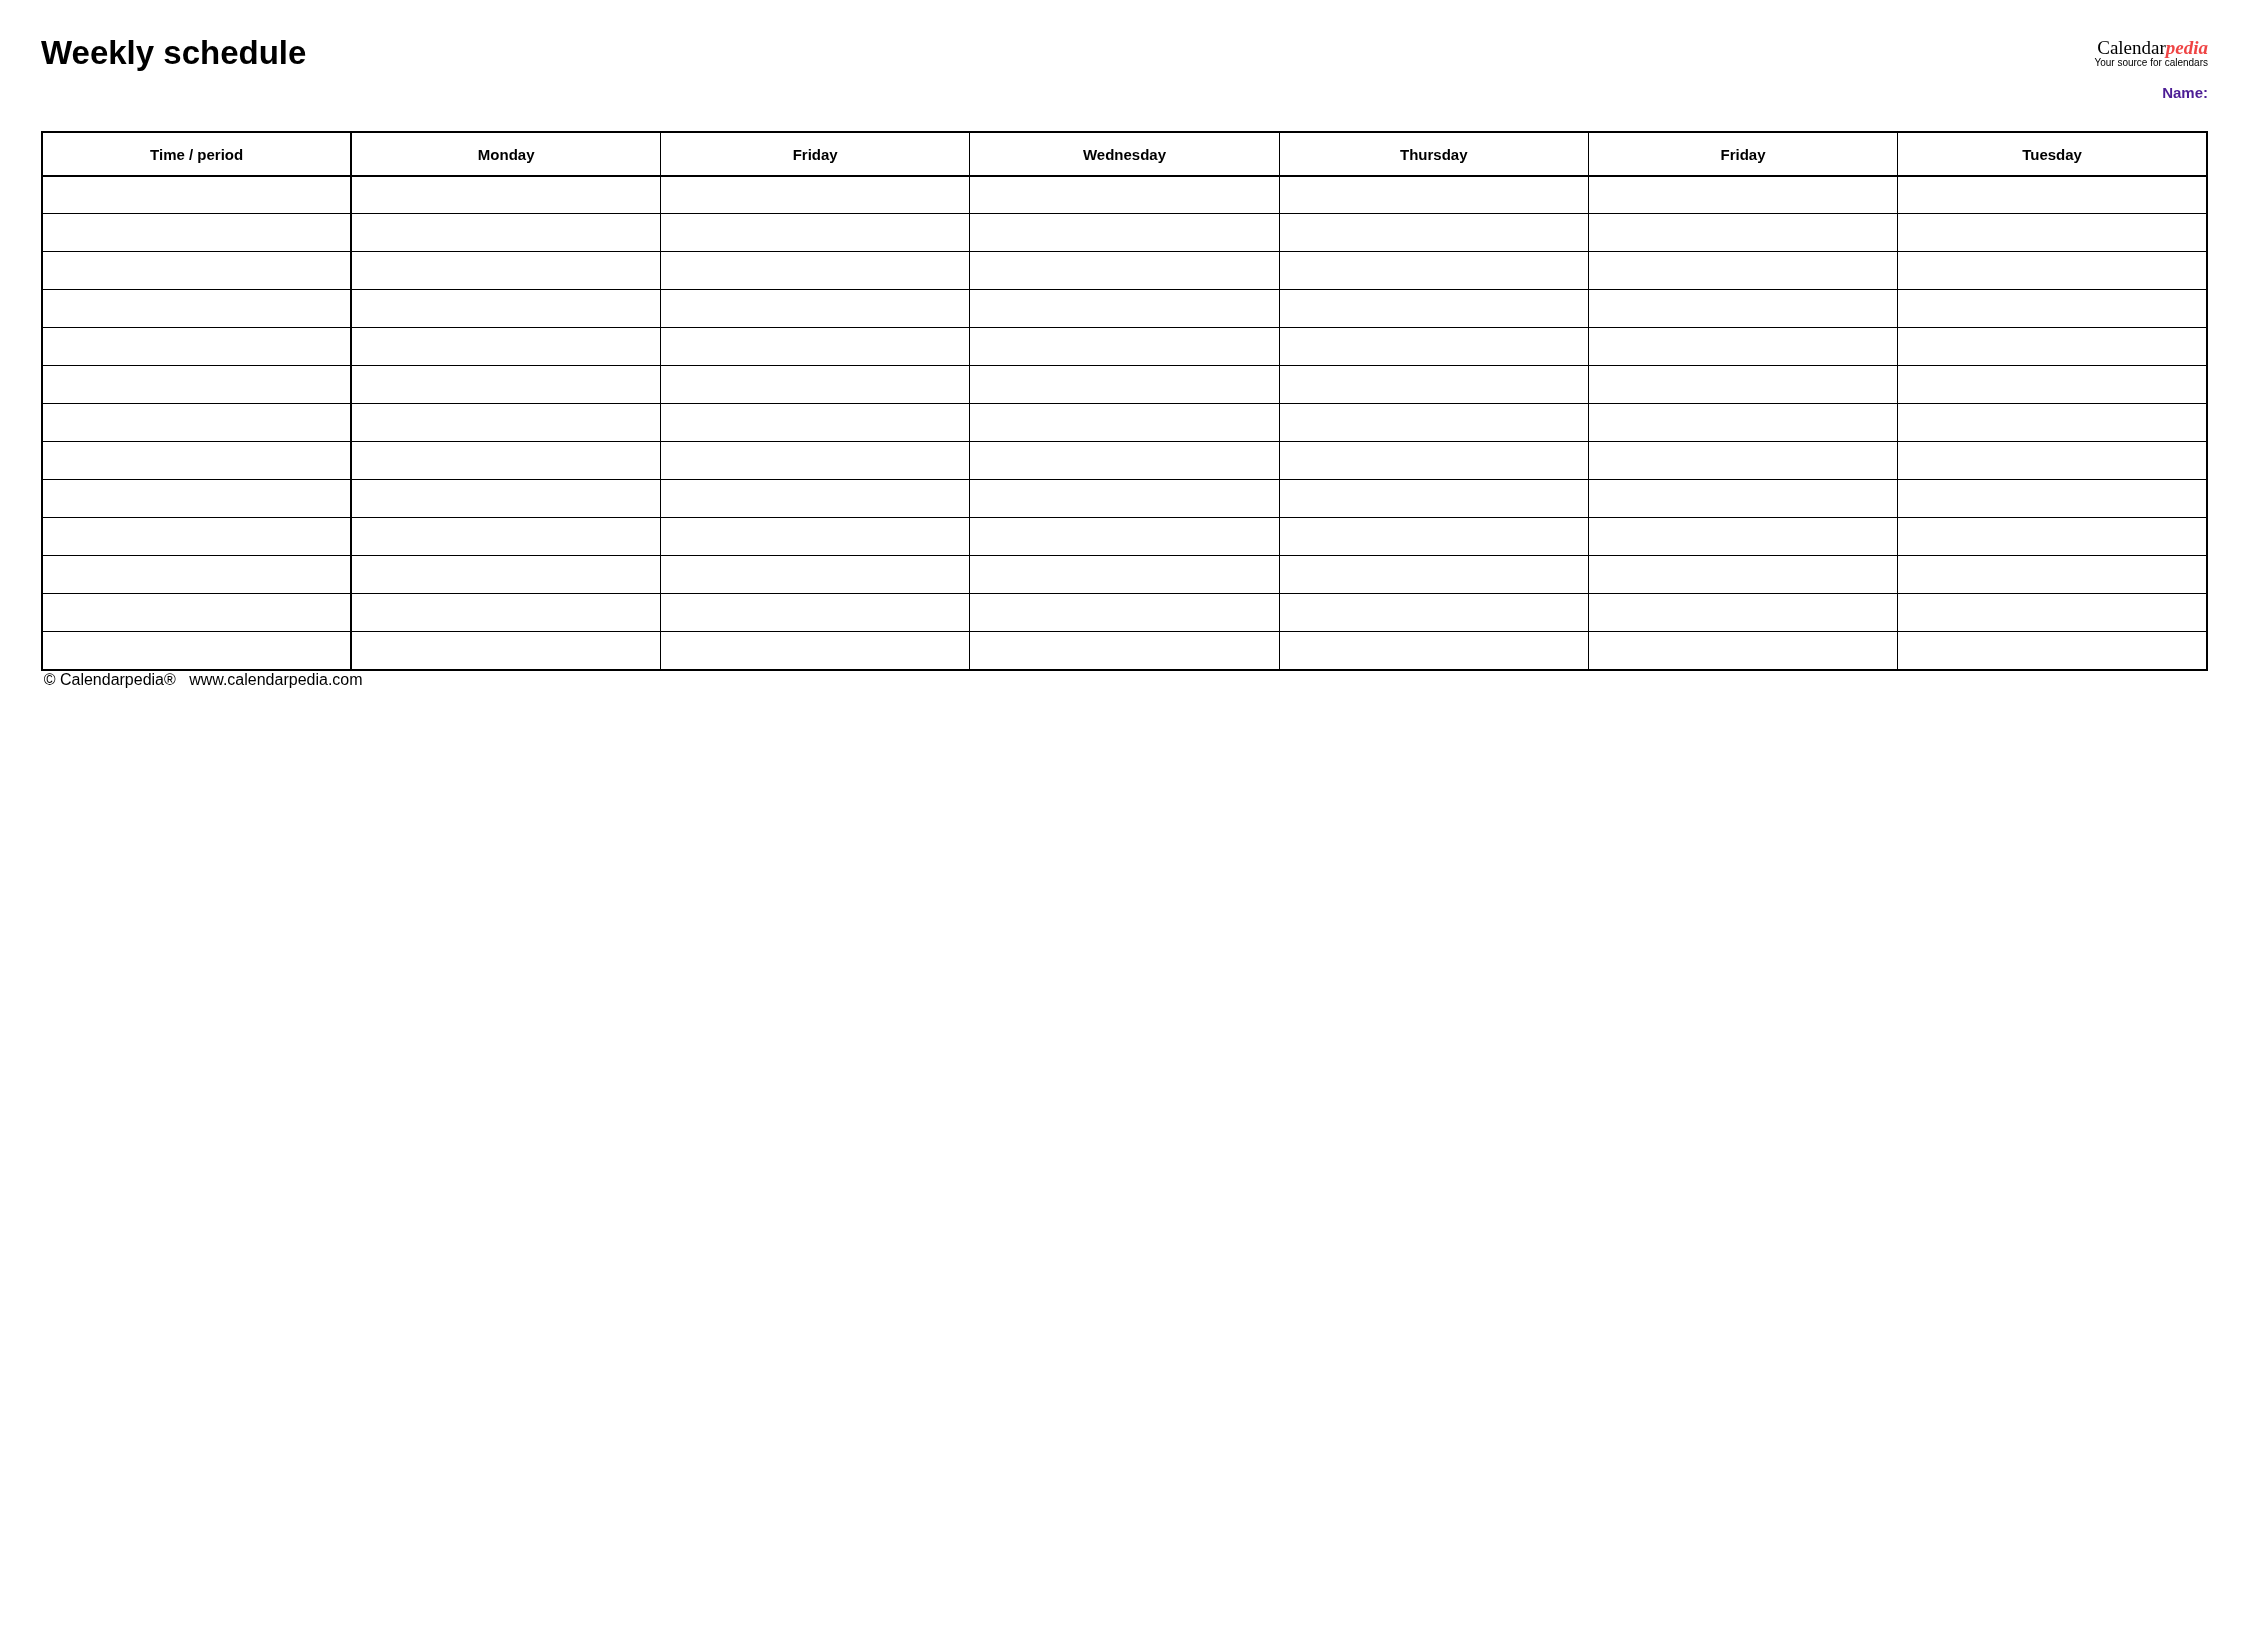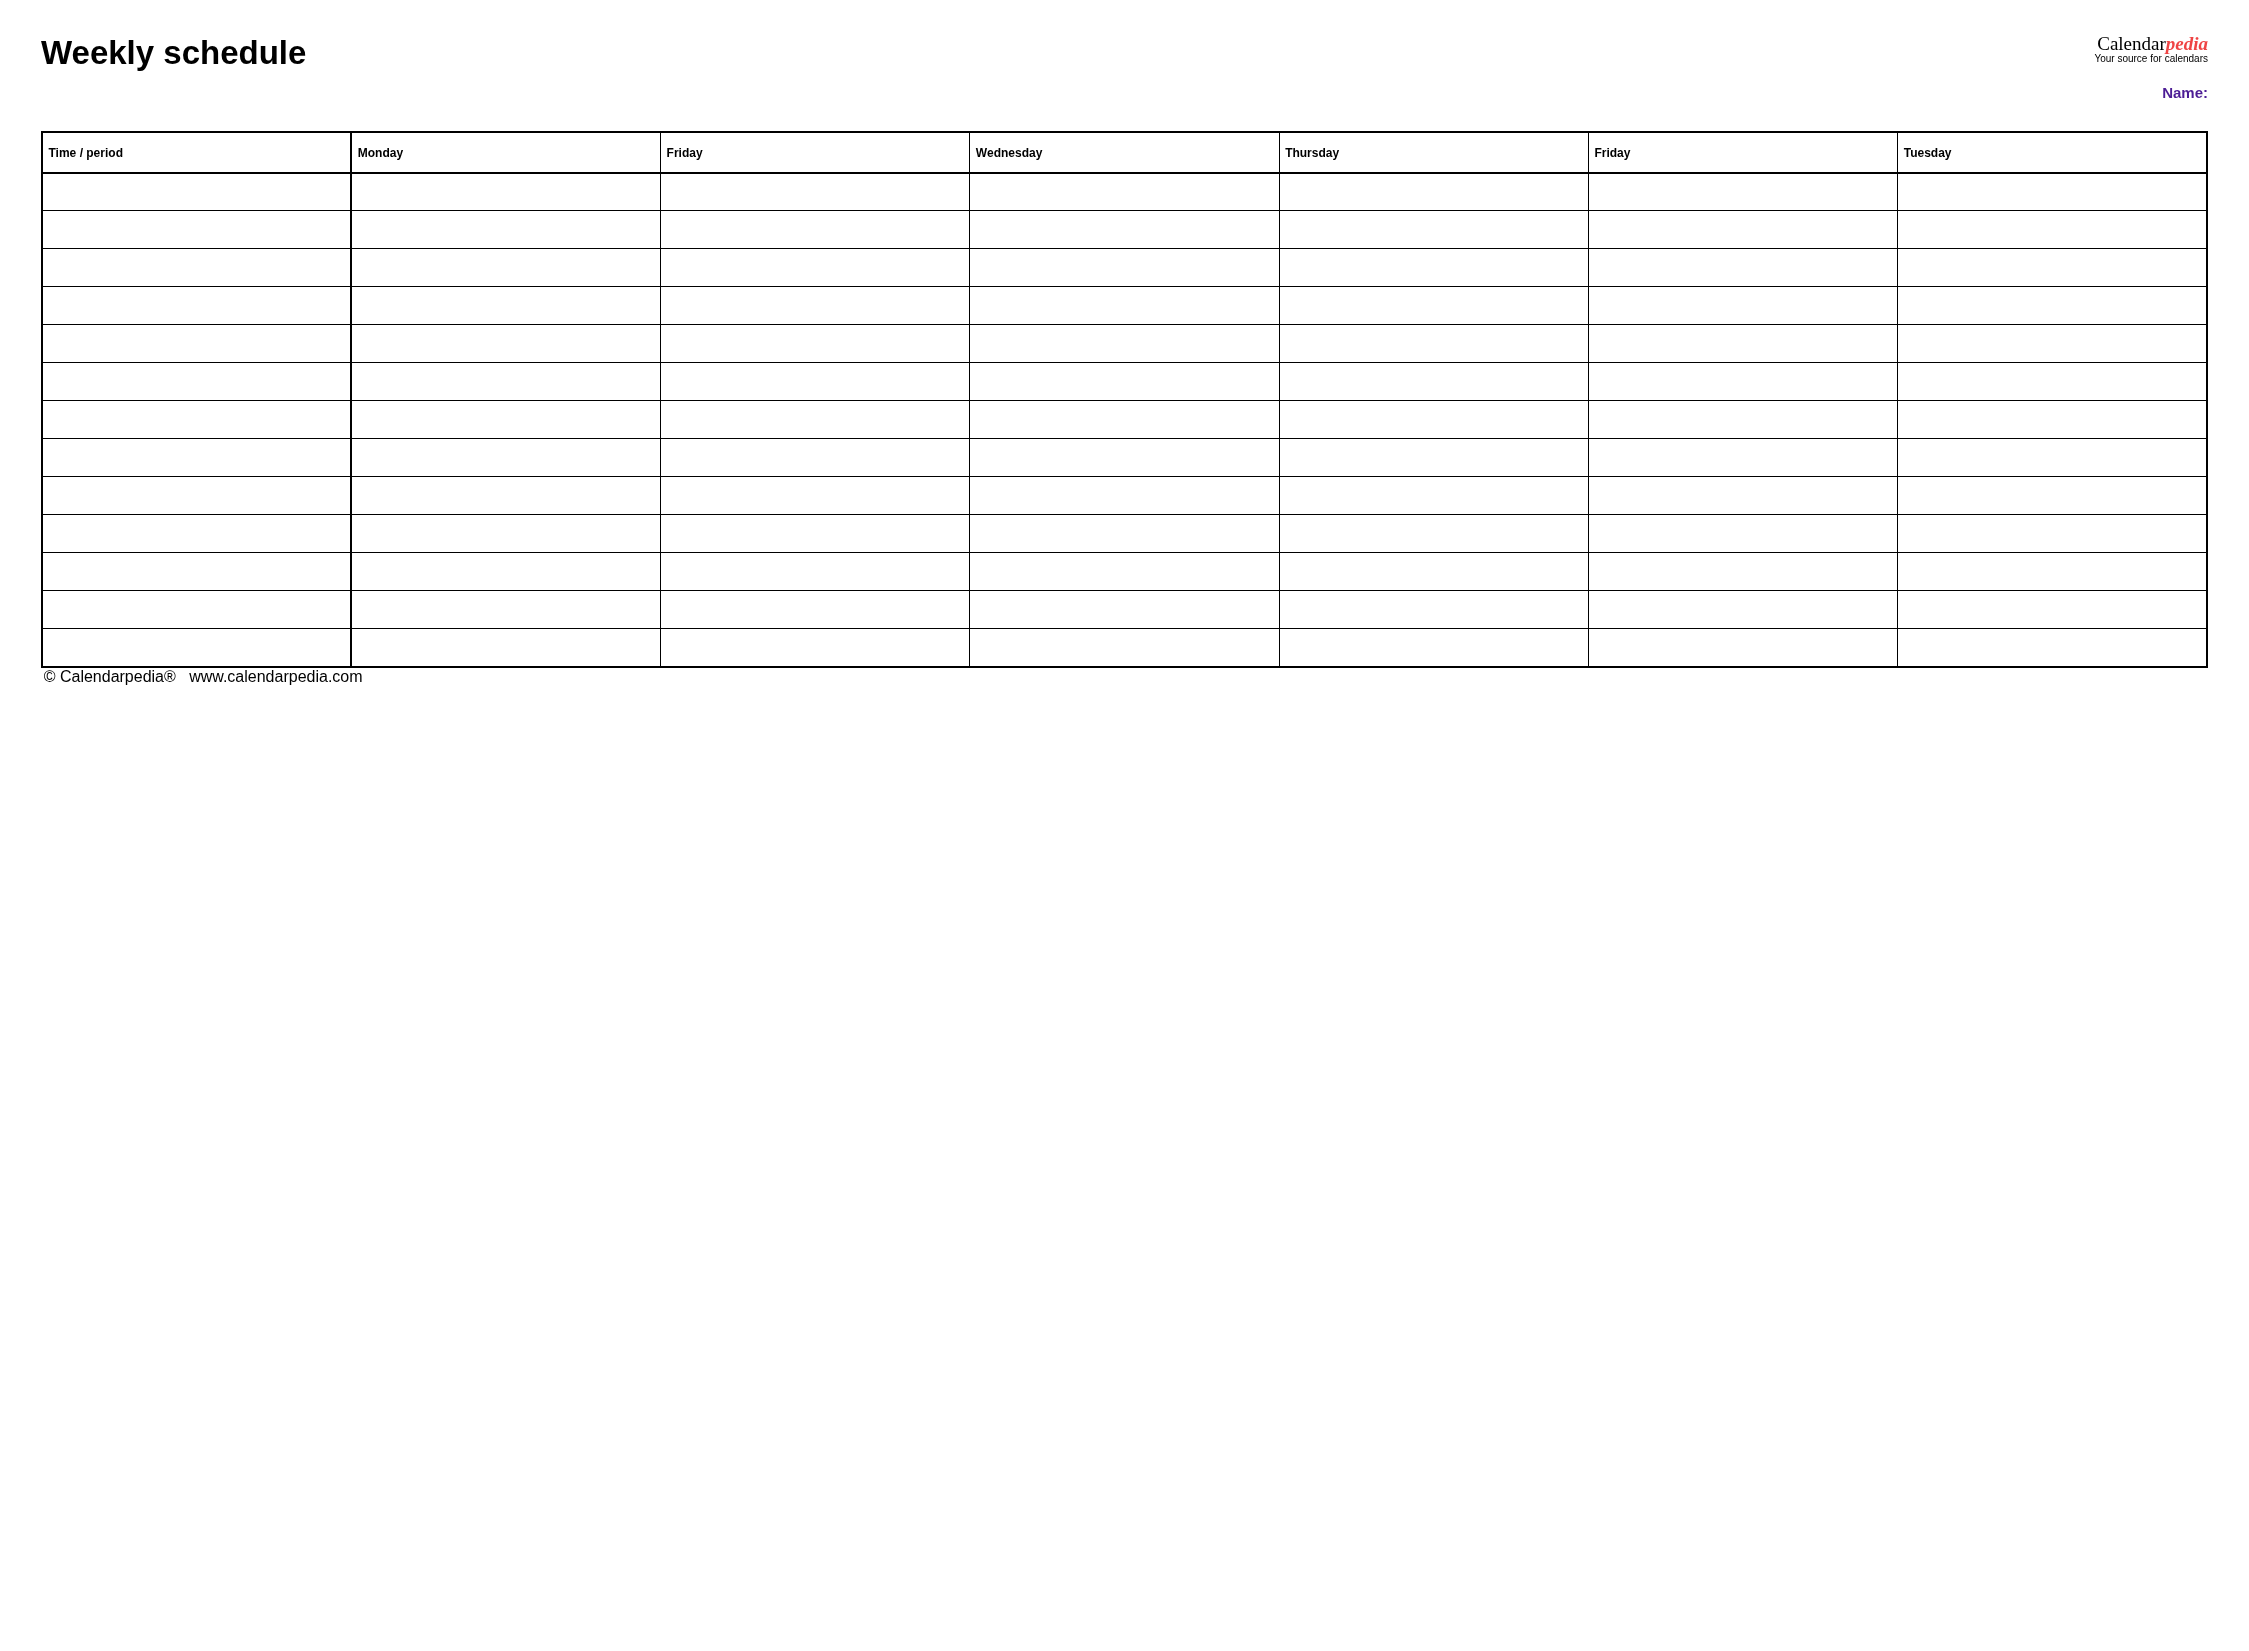--- a/index.html
+++ b/index.html
@@ -8,21 +8,21 @@
       box-sizing: border-box;
     }
     body {
       font-family: Arial, Helvetica, sans-serif;
       background: #fff;
       padding: 34px 41px;
     }
     .header {
       display: flex;
       justify-content: space-between;
-      align-items: flex-start;
+      align-items: center;
       margin-bottom: 5.5px;
     }
     .title {
       font-size: 33px;
       font-weight: bold;
       color: #000;
     }
     .brand {
       text-align: right;
       line-height: 1;
@@ -57,24 +57,24 @@
       table-layout: fixed;
     }
     table.schedule th,
     table.schedule td {
       border: 1.4px solid #000;
     }
     table.schedule {
       border: 2.7px solid #000;
     }
     table.schedule th {
-      font-size: 12px;
+      font-size: 15px;
       font-weight: bold;
       padding: 12.3px 5.5px;
-      text-align: left;
+      text-align: center;
       border-bottom: 2.7px solid #000;
     }
     table.schedule th:first-child {
       border-right: 2.7px solid #000;
     }
     table.schedule td {
       height: 38px;
     }
     table.schedule td:first-child {
       border-right: 2.7px solid #000;

